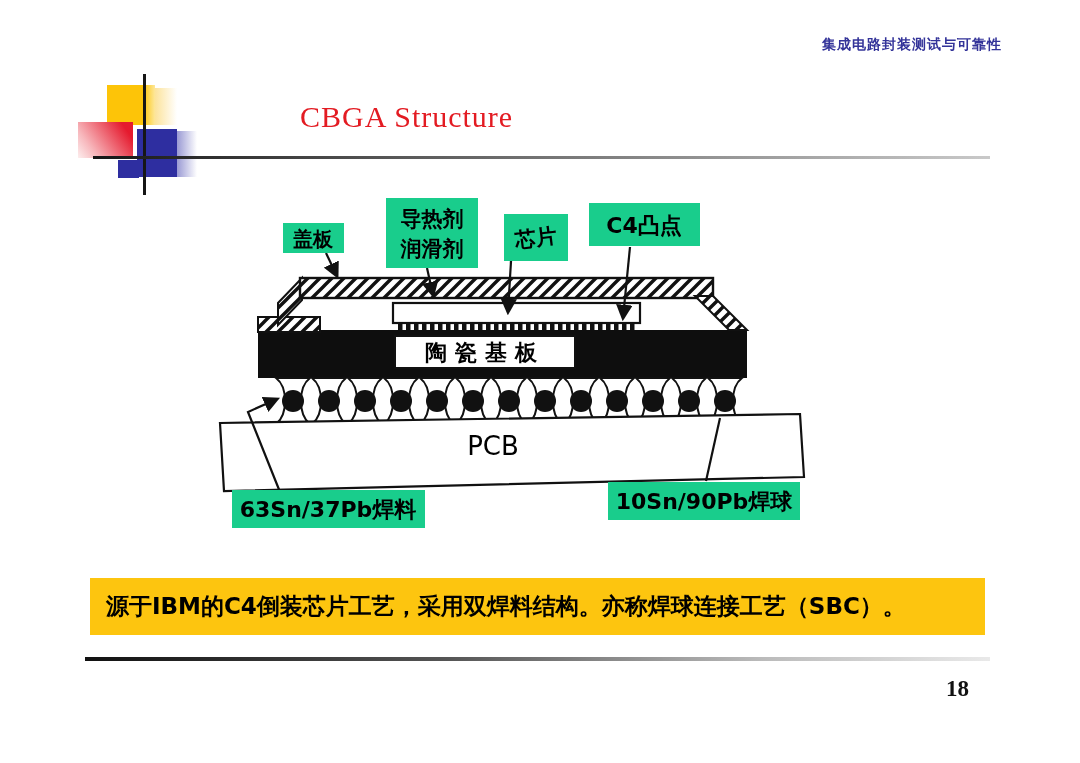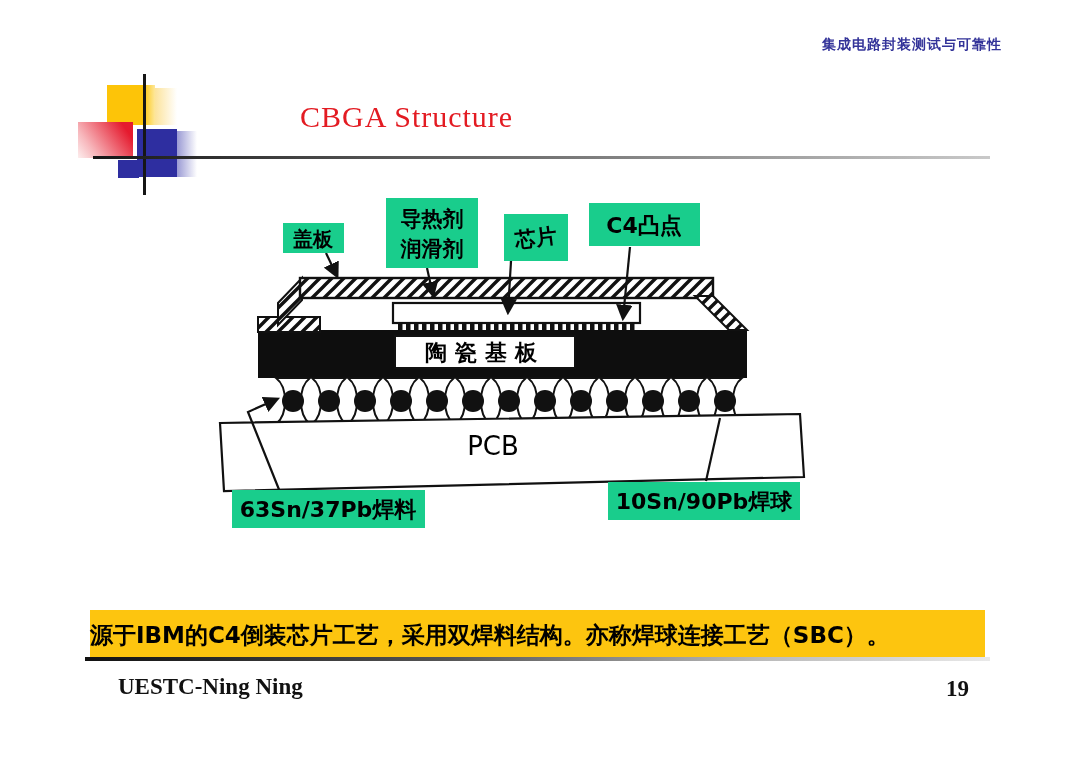--- a/index.html
+++ b/index.html
@@ -36,25 +36,25 @@
     font-family:"Liberation Serif",serif; font-size:30px; letter-spacing:1px;
     color:#e31b22; white-space:nowrap;
   }
   
   .diagram{position:absolute; left:180px; top:190px; width:660px; height:360px;}
   .diagram text{font-family:"DejaVu Sans","Liberation Sans",sans-serif;}
   .glabel{fill:#19cd8c;}
   .glabel-text{fill:#000000; font-weight:bold;}
   
   .note-banner{
-    position:absolute; left:90px; top:578px; width:895px; height:51px;
+    position:absolute; left:90px; top:578px; width:895px; height:57px;
     background:#fdc50f; display:flex; align-items:center;
-    box-sizing:border-box; 
+    box-sizing:border-box; padding-left:16px;
     font-size:23px; font-weight:bold; color:#000;
-    font-family:"DejaVu Sans","Liberation Sans",sans-serif; white-space:nowrap;margin-top:32px;
+    font-family:"DejaVu Sans","Liberation Sans",sans-serif; white-space:nowrap;
   }
   .footer-separator{
     position:absolute; left:85px; top:657px; width:905px; height:4px;
     background:linear-gradient(90deg,#111 0%,#555 40%,#bbb 75%,#e9e9e9 100%);
   }
   .footer-author{
     position:absolute; left:118px; top:674px;
     font-family:"Liberation Serif",serif; font-weight:bold; font-size:23px; color:#111;
   }
   .page-number{
@@ -161,16 +161,15 @@
     </g>
     <g>
       <rect class="glabel" x="428" y="292" width="192" height="38"></rect>
       <text class="glabel-text" x="524" y="319" font-size="22" text-anchor="middle">10Sn/90Pb焊球</text>
     </g>
   </svg>
 
   <div class="note-banner">源于IBM的C4倒装芯片工艺，采用双焊料结构。亦称焊球连接工艺（SBC）。</div>
 
   <div class="footer-separator"></div>
-  <div class="footer-author">UESTC-Ning Ning</div>
-  <div class="page-number">19</div>
+  <div class="page-number">18</div>
 
 </div>
 
 </body></html>

